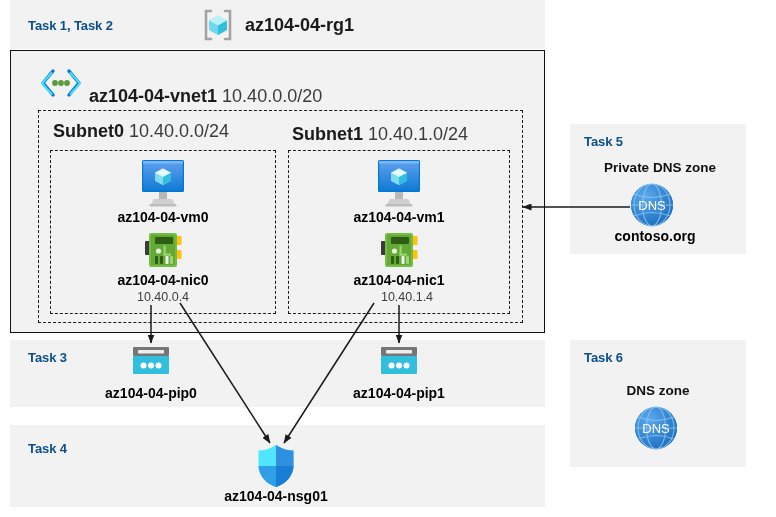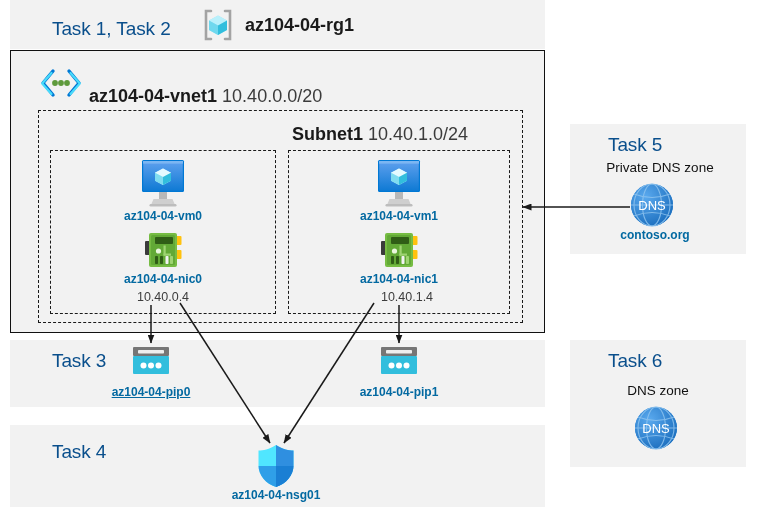--- a/index.html
+++ b/index.html
@@ -20,26 +20,25 @@
   .panel {
     position: absolute;
     background: #f2f2f2;
     box-sizing: border-box;
   }
   .panel-outline {
     border: 1px solid #111111;
   }
   .task-label {
     position: absolute;
-    font-size: 19px;
-    font-weight: normal;
+    font-size: 13px;
+    font-weight: bold;
     color: #0a4f8c;
     letter-spacing: -0.1px;
     white-space: nowrap;
-    margin-left: 24px;
   }
 
   
   .dashed {
     position: absolute;
     border: 1.4px dashed #1a1a1a;
     box-sizing: border-box;
     background: transparent;
   }
 
@@ -49,40 +48,40 @@
     white-space: nowrap;
     font-size: 18px;
     color: #1a1a1a;
   }
   .hdr b { font-weight: bold; }
   .hdr .cidr { font-weight: normal; color: #3b3b3b; }
 
   .node-label {
     position: absolute;
     text-align: center;
-    font-size: 12px;
+    font-size: 14px;
     font-weight: bold;
-    color: #0369a1;
+    color: #000000;
     white-space: nowrap;
     transform: translateX(-50%);
   }
   .node-sub {
     position: absolute;
     text-align: center;
     font-size: 12.5px;
     font-weight: normal;
     color: #3d3d3d;
     white-space: nowrap;
     transform: translateX(-50%);
   }
   .panel-title {
     position: absolute;
     text-align: center;
     font-size: 13.5px;
-    font-weight: normal;
+    font-weight: bold;
     color: #111111;
     white-space: nowrap;
     transform: translateX(-50%);
   }
 
   
   .icon {
     position: absolute;
     transform: translateX(-50%);
     line-height: 0;
@@ -136,20 +135,23 @@
       <circle cx="22" cy="15" r="2.9" fill="#5e9a3c"></circle>
       <circle cx="28" cy="15" r="2.9" fill="#5e9a3c"></circle>
     </svg>
   </div>
   <div class="hdr" style="left:89px; top:74px;margin-top:12px;">
     <b>az104-04-vnet1</b><span class="cidr">&nbsp;</span><span class="cidr">10.40.0.0/20</span>
   </div>
 
   <div class="dashed" style="left:38px; top:110px; width:485px; height:213px;"></div>
 
+  <div class="hdr" style="left:53px; top:121px;">
+    <b>Subnet0</b><span class="cidr">&nbsp;</span><span class="cidr">10.40.0.0/24</span>
+  </div>
   <div class="dashed" style="left:50px; top:150px; width:226px; height:164px;"></div>
 
   <div class="icon" style="left:163px; top:158px;">
     <svg width="54" height="50" viewBox="0 0 54 50">
       <rect x="6" y="2" width="42" height="32" rx="1.5" fill="#0078d4"></rect>
       <rect x="7.2" y="3.2" width="39.6" height="29.6" rx="1" fill="url(#vmgrad0)"></rect>
       <defs>
         <linearGradient id="vmgrad0" x1="0" y1="0" x2="0" y2="1">
           <stop offset="0%" stop-color="#5ea0ee"></stop>
           <stop offset="100%" stop-color="#0f7ad4"></stop>
@@ -240,21 +242,21 @@
   <div class="icon" style="left:151px; top:345px;">
     <svg width="42" height="32" viewBox="0 0 42 32">
       <rect x="3" y="2" width="36" height="9" rx="1" fill="#767676"></rect>
       <rect x="8" y="5" width="26" height="3.6" rx="0.8" fill="#eeeeee"></rect>
       <rect x="3" y="11" width="36" height="18" rx="1" fill="#32bedd"></rect>
       <circle cx="13.5" cy="20.5" r="3" fill="#ffffff"></circle>
       <circle cx="21" cy="20.5" r="3" fill="#ffffff"></circle>
       <circle cx="28.5" cy="20.5" r="3" fill="#ffffff"></circle>
     </svg>
   </div>
-  <div class="node-label" style="left:151px; top:385px;text-decoration:underline;">az104-04-pip0</div>
+  <div class="node-label" style="left:151px; top:385px;">az104-04-pip0</div>
 
   <div class="icon" style="left:399px; top:345px;">
     <svg width="42" height="32" viewBox="0 0 42 32">
       <rect x="3" y="2" width="36" height="9" rx="1" fill="#767676"></rect>
       <rect x="8" y="5" width="26" height="3.6" rx="0.8" fill="#eeeeee"></rect>
       <rect x="3" y="11" width="36" height="18" rx="1" fill="#32bedd"></rect>
       <circle cx="13.5" cy="20.5" r="3" fill="#ffffff"></circle>
       <circle cx="21" cy="20.5" r="3" fill="#ffffff"></circle>
       <circle cx="28.5" cy="20.5" r="3" fill="#ffffff"></circle>
     </svg>

